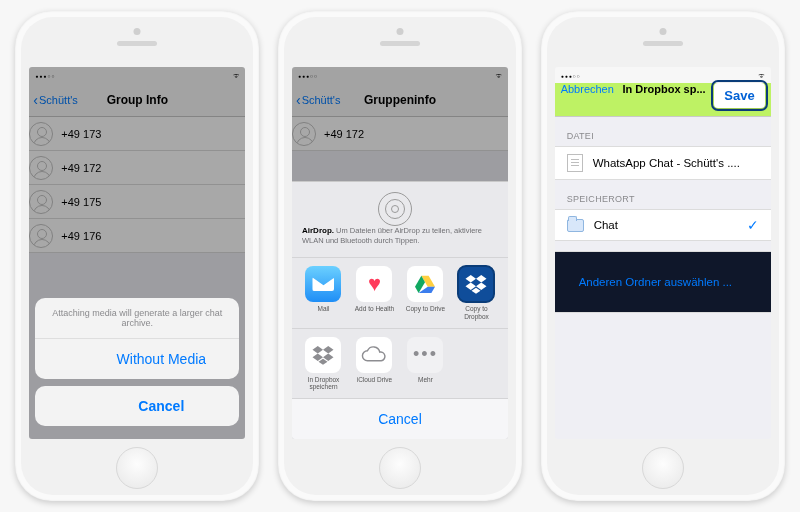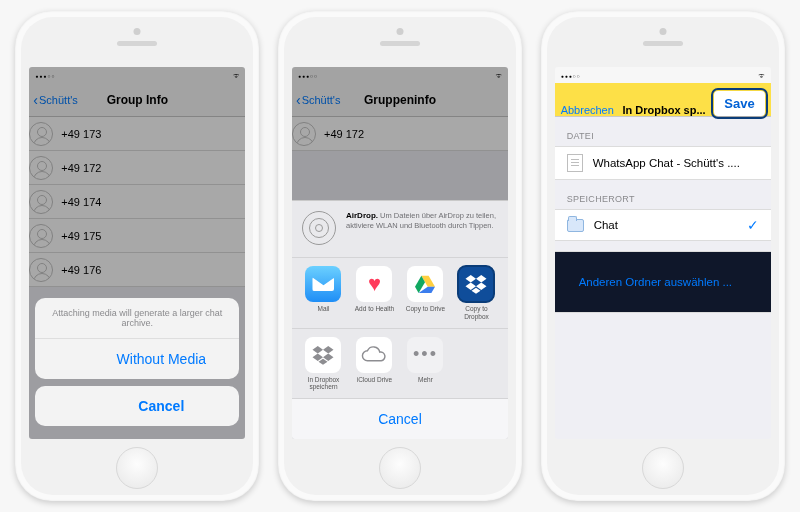--- a/index.html
+++ b/index.html
@@ -33,21 +33,21 @@
 
   .actionsheet { position:absolute; left:6px; right:6px; bottom:6px; }
   .as-group { background:rgba(247,247,247,.96); border-radius:10px; margin-bottom:7px; overflow:hidden; }
   .as-note { font-size:9px; color:#8a8a8d; text-align:center; padding:10px 14px; border-bottom:1px solid #dedede; }
   .as-btn { height:40px; display:flex; align-items:center; justify-content:center; font-size:14px; color:#007aff; border-bottom:1px solid #dedede; }
   .as-btn:last-child { border-bottom:none;margin-left:48px; }
   .as-btn.highlight { background:#fff; }
   .as-cancel { font-weight:600; }
 
   .sharesheet { position:absolute; left:0; right:0; bottom:0; background:#e9e9ec; border-top:1px solid #c9c9c9; }
-  .airdrop { display:flex; padding:10px 10px 12px; border-bottom:1px solid #d4d4d6; }
+  .airdrop { display:flex; align-items:center; padding:10px 10px 12px; border-bottom:1px solid #d4d4d6;flex-direction:column; }
   .airdrop-icon { width:34px; height:34px; border-radius:50%; border:1.2px solid #9a9a9a; margin-right:10px; position:relative; flex:none; }
   .airdrop-icon::before { content:""; position:absolute; inset:6px; border:1.2px solid #9a9a9a; border-radius:50%; }
   .airdrop-icon::after { content:""; position:absolute; inset:12px; border:1.2px solid #9a9a9a; border-radius:50%; }
   .airdrop-text { font-size:7.5px; color:#6f6f73; line-height:1.25; }
   .airdrop-text b { color:#000; font-size:8px; }
   .app-row { display:flex; padding:8px 6px; border-bottom:1px solid #d4d4d6; }
   .app { flex:1; display:flex; flex-direction:column; align-items:center; }
   .app .icon { width:36px; height:36px; border-radius:8px; display:flex; align-items:center; justify-content:center; }
   .app .lbl { font-size:6.5px; color:#555; text-align:center; margin-top:3px; line-height:1.1; max-width:44px; }
   .app.selected .icon { outline:2px solid #0a3c78; outline-offset:-1px; }
@@ -57,21 +57,21 @@
   .icon-drive { background:#fff; }
   .icon-drive svg { width:22px; height:20px; }
   .icon-dropbox { background:#0f4d9a; }
   .icon-dropbox svg { width:24px; height:22px; }
   .icon-dboxsave { background:#fff; }
   .icon-dboxsave svg { width:24px; height:22px; }
   .icon-icloud { background:#fff; color:#8d8d91; }
   .icon-more { background:#f1f1f3; color:#8d8d91; font-size:18px; letter-spacing:2px; }
   .share-cancel { height:40px; display:flex; align-items:center; justify-content:center; color:#007aff; font-size:14px; background:#f6f6f8; }
 
-  .navbar3 { height:34px; background:#fde047; border-bottom:1px solid #c9c9c9; display:flex; align-items:flex-end; justify-content:space-between; padding:0 6px; position:relative; }
+  .navbar3 { height:34px; background:#bef264; border-bottom:1px solid #c9c9c9; display:flex; align-items:flex-start; justify-content:space-between; padding:0 6px; position:relative; }
   .nav3-cancel { color:#007aff; font-size:11px; }
   .nav3-title { font-size:11px; color:#000; font-weight:600; }
   .nav3-save { background:#fff; color:#0061d5; font-weight:700; font-size:13px; padding:5px 10px; border-radius:4px; box-shadow:0 1px 3px rgba(0,0,0,.25); outline:2px solid #0a3c78; outline-offset:1px; }
   .sectionhdr { font-size:9px; color:#8a8a8d; padding:14px 12px 5px; text-transform:uppercase; letter-spacing:.3px; }
   .cell { background:#fff; border-top:1px solid #dcdcdc; border-bottom:1px solid #dcdcdc; padding:7px 12px; display:flex; align-items:center; font-size:11.5px; color:#000; }
   .cell .txt { flex:1; }
   .docicon { width:16px; height:18px; border:1px solid #bebebe; margin-right:10px; position:relative; }
   .docicon::before { content:""; position:absolute; left:3px; top:4px; width:8px; height:1px; background:#bebebe; box-shadow:0 3px #bebebe,0 6px #bebebe; }
   .foldericon { width:17px; height:13px; border:1px solid #8fb6e0; border-radius:2px; margin-right:10px; position:relative; background:#d8e7fa; }
   .foldericon::before { content:""; position:absolute; top:-4px; left:0; width:7px; height:4px; background:#d8e7fa; border:1px solid #8fb6e0; border-bottom:none; border-radius:2px 2px 0 0; }
@@ -103,24 +103,20 @@
         <div class="contact">
             <div class="avatar"></div>
             <span>+49 173</span>
           </div>
         <div class="contact">
             <div class="avatar"></div>
             <span>+49 172</span>
           </div>
         <div class="contact">
             <div class="avatar"></div>
-            <span>+49 174</span>
-          </div>
-        <div class="contact">
-            <div class="avatar"></div>
             <span>+49 175</span>
           </div>
         <div class="contact">
             <div class="avatar"></div>
             <span>+49 176</span>
           </div>
       </div>
       <div class="dim"></div>
       <div class="actionsheet">
         <div class="as-group">

